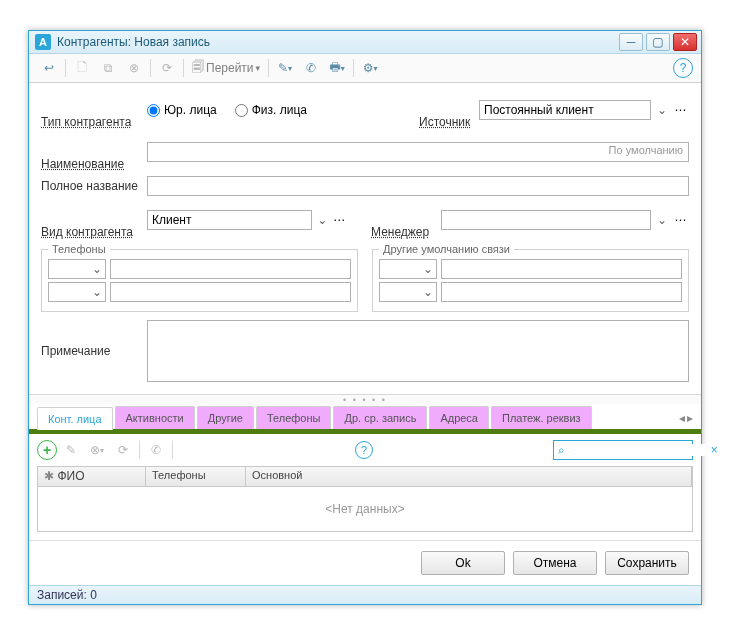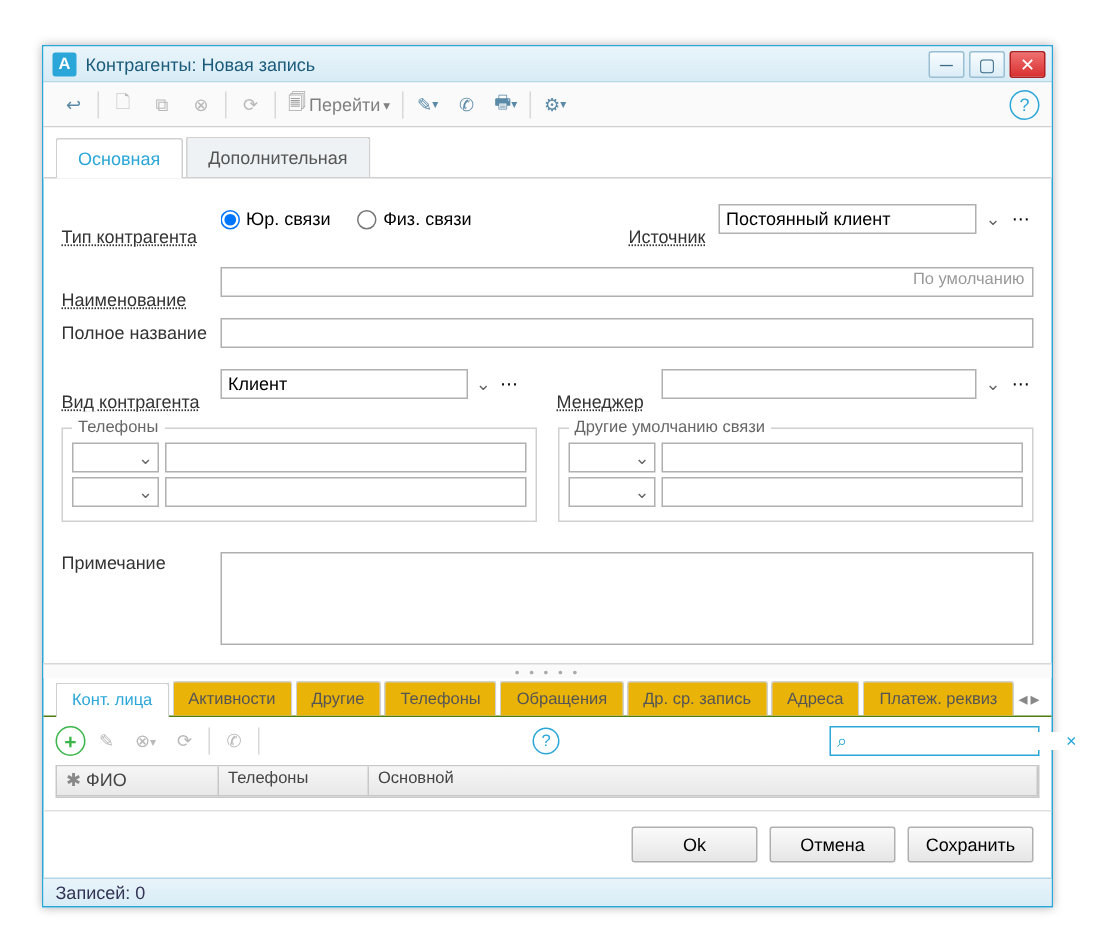--- a/index.html
+++ b/index.html
@@ -33,22 +33,22 @@
 .combo .inp { flex: 1; }
 .combo .chev { width: 16px; text-align: center; color: #666; cursor: pointer; }
 .combo .dots { width: 16px; text-align: center; cursor: pointer; letter-spacing: 1px; }
 fieldset { border: 1px solid #d0d0d0; padding: 4px 6px 6px 6px; margin: 0; }
 fieldset legend { padding: 0 4px; color: #666; font-size: 11px; }
 .twofields { display: flex; gap: 4px; margin-bottom: 3px; }
 .twofields .small { width: 58px; border: 1px solid #b0b0b0; height: 20px; display: flex; align-items: center; justify-content: flex-end; padding-right: 3px; color: #666; cursor: pointer; }
 .twofields .inp { flex: 1; }
 .textarea { flex: 1; border: 1px solid #b0b0b0; height: 62px; resize: none; padding: 2px 4px; position: relative; }
 .splitter { height: 10px; display: flex; align-items: center; justify-content: center; border-top: 1px solid #d8d8d8; background: #fafafa; color: #aaa; font-size: 9px; letter-spacing: 2px; cursor: ns-resize; }
-.subtabs { display: flex; align-items: center; padding: 2px 8px 0 8px; border-bottom: 1px solid #4d7c0f; position: relative; }
-.subtab { padding: 5px 10px; border: 1px solid #d0d0d0; border-bottom: none; background: #eab308; color: #555; margin-right: 2px; font-size: 11px; cursor: pointer; border-radius: 2px 2px 0 0; white-space: nowrap; }
+.subtabs { display: flex; align-items: center; padding: 2px 8px 0 8px; border-bottom: 5px solid #4d7c0f; position: relative; }
+.subtab { padding: 5px 10px; border: 1px solid #d0d0d0; border-bottom: none; background: #f0abfc; color: #555; margin-right: 2px; font-size: 11px; cursor: pointer; border-radius: 2px 2px 0 0; white-space: nowrap; }
 .subtab.active { background: #fff; color: #2aa7d8; position: relative; top: 1px; }
 .subtabs .nav { margin-left: auto; display: flex; gap: 2px; color: #888; font-size: 10px; }
 .subtoolbar { display: flex; align-items: center; padding: 4px 8px; gap: 2px; }
 .addbtn { width: 20px; height: 20px; border: 1.5px solid #3ab54a; border-radius: 50%; color: #3ab54a; display: flex; align-items: center; justify-content: center; font-size: 14px; font-weight: bold; cursor: pointer; }
 .searchbox { margin-left: auto; width: 140px; height: 20px; border: 1px solid #2aa7d8; display: flex; align-items: center; padding: 0 4px; }
 .searchbox .sicon { color: #2aa7d8; margin-right: 4px; }
 .searchbox input { border: none; flex: 1; outline: none; font-size: 11px; }
 .searchbox .clear { color: #2aa7d8; cursor: pointer; }
 .grid { margin: 0 8px; border: 1px solid #c8c8c8; }
 .gridhead { display: flex; background: linear-gradient(#f6f6f6,#e8e8e8); border-bottom: 1px solid #c8c8c8; height: 20px; }
@@ -91,35 +91,31 @@
     </div>
     <div class="tsep"></div>
     <div class="tbtn">✎<span style="font-size:8px">▾</span></div>
     <div class="tbtn">✆</div>
     <div class="tbtn">🖶<span style="font-size:8px">▾</span></div>
     <div class="tsep"></div>
     <div class="tbtn">⚙<span style="font-size:8px">▾</span></div>
     <div class="help">?</div>
   </div>
 
-  <div class="tabs">
-    <div class="tab active">Основная</div>
-    <div class="tab">Дополнительная</div>
-  </div>
 
   <div class="form">
     <div class="row">
       <div class="lbl under">Тип контрагента</div>
       <label class="radio">
             <input type="radio" checked="" style="">
-            <span>Юр. связи</span>
+            <span>Юр. лица</span>
           </label>
       <label class="radio">
             <input type="radio" style="">
-            <span>Физ. связи</span>
+            <span>Физ. лица</span>
           </label>
       <div style="flex:1"></div>
       <div class="lbl under" style="width:60px">Источник</div>
       <div class="combo" style="width:210px">
         <input class="inp" value="Постоянный клиент" style="">
         <span class="chev">⌄</span>
         <span class="dots">⋯</span>
       </div>
     </div>
 
@@ -170,34 +166,33 @@
           <div class="small">⌄</div>
           <input class="inp" style="">
         </div>
         <div class="twofields">
           <div class="small">⌄</div>
           <input class="inp" style="">
         </div>
       </fieldset>
     </div>
 
-    <div class="row" style="align-items:flex-start;margin-top:20px">
+    <div class="row" style="align-items:center;margin-top:8px">
       <div class="lbl">Примечание</div>
       <textarea class="textarea" style=""></textarea>
     </div>
   </div>
 
   <div class="splitter">• • • • •</div>
 
   <div class="subtabs">
     <div class="subtab active">Конт. лица</div>
     <div class="subtab">Активности</div>
     <div class="subtab">Другие</div>
     <div class="subtab">Телефоны</div>
-    <div class="subtab">Обращения</div>
     <div class="subtab">Др. ср. запись</div>
     <div class="subtab">Адреса</div>
     <div class="subtab">Платеж. реквиз</div>
     <div class="nav">
       <span>◂</span>
       <span>▸</span>
     </div>
   </div>
 
   <div class="subtoolbar">
@@ -215,20 +210,21 @@
       <span class="clear">×</span>
     </div>
   </div>
 
   <div class="grid">
     <div class="gridhead">
       <div style="width:108px"><span style="color:#888">✱ </span><span>ФИО</span></div>
       <div style="width:100px">Телефоны</div>
       <div style="flex:1">Основной</div>
     </div>
+    <div class="gridbody">&lt;Нет данных&gt;</div>
   </div>
 
   <div class="footerbtns">
     <button class="btn">Ok</button>
     <button class="btn">Отмена</button>
     <button class="btn">Сохранить</button>
   </div>
 
   <div class="status">
     <span>Записей: 0</span>

